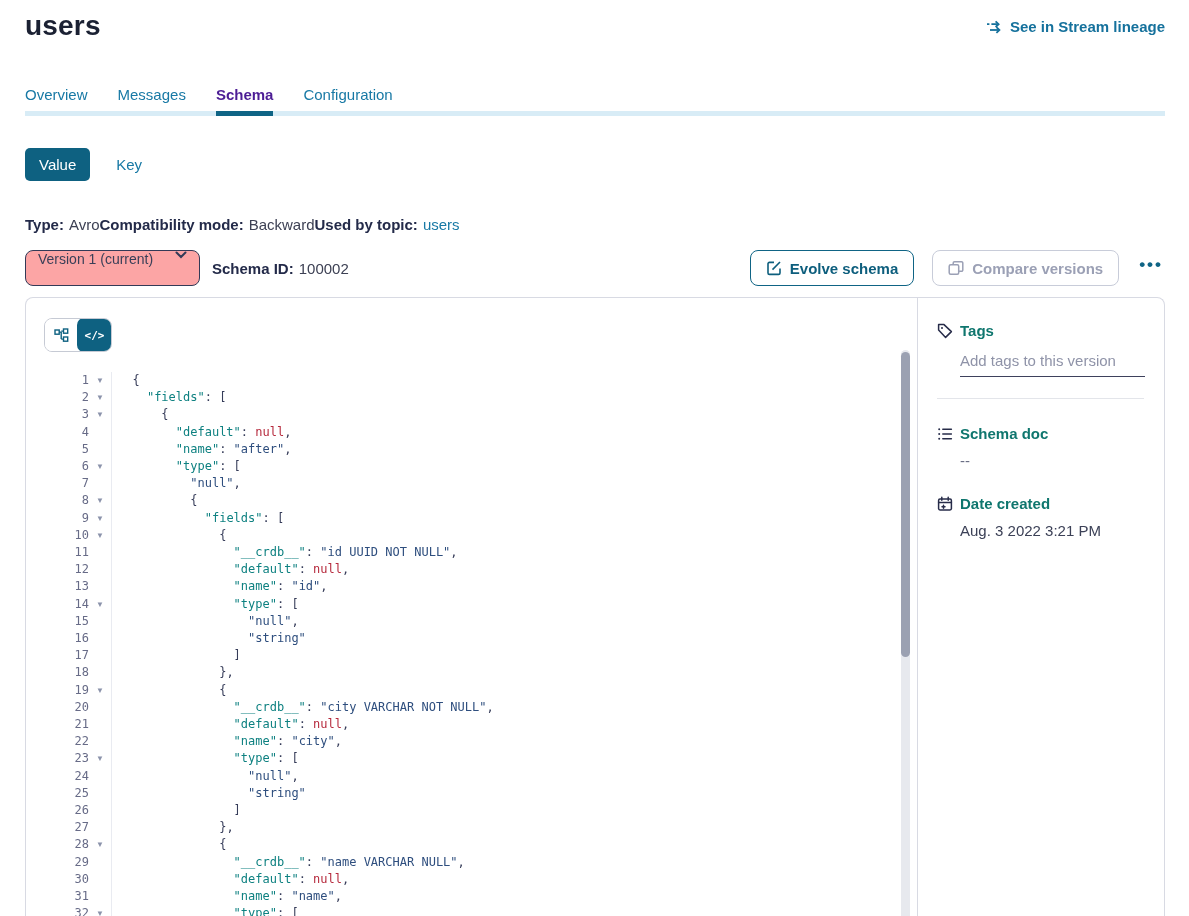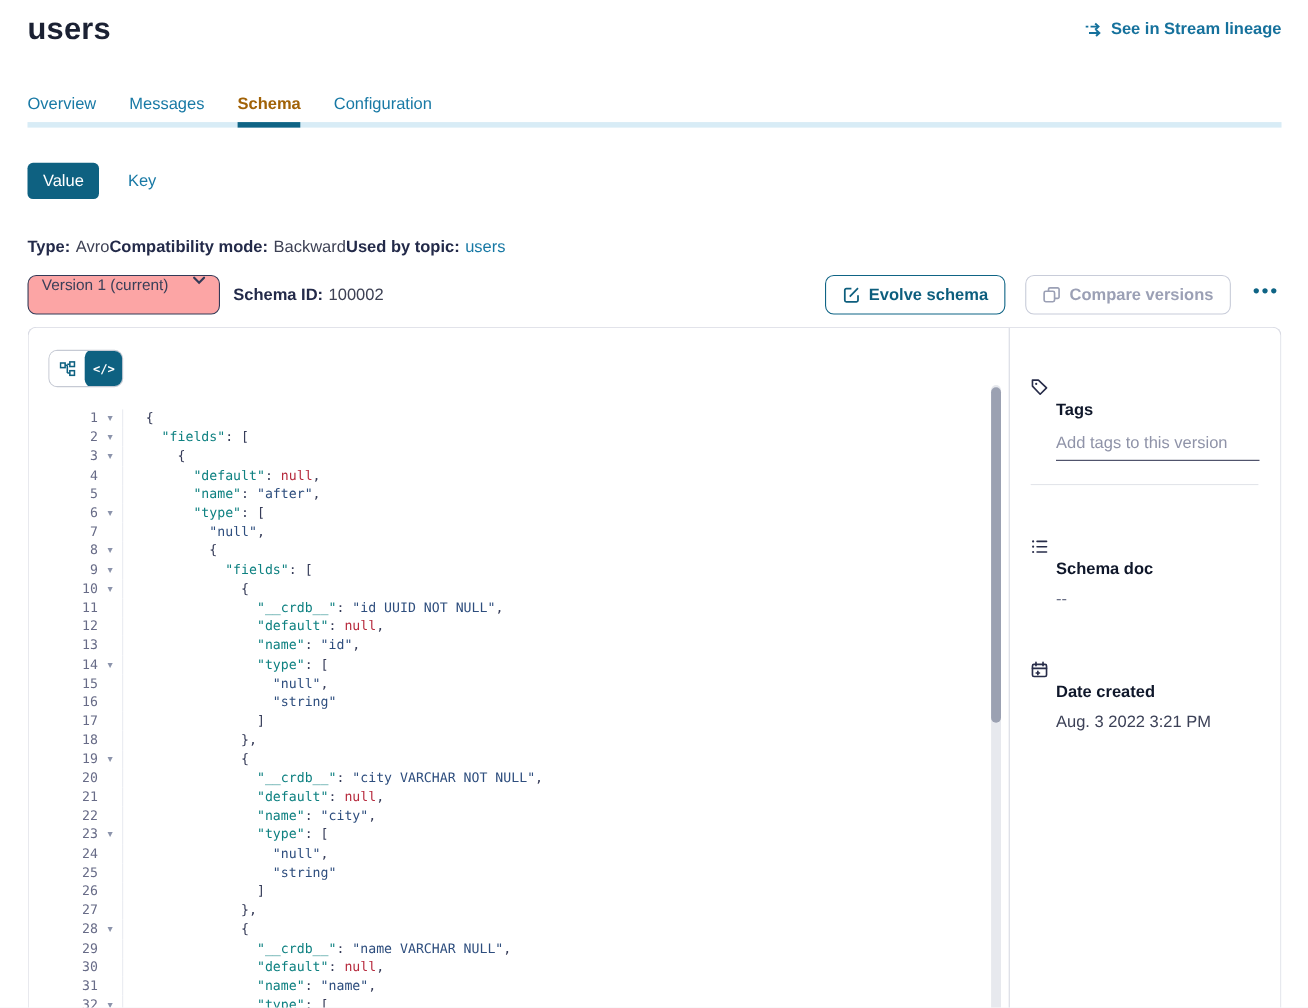--- a/index.html
+++ b/index.html
@@ -10,21 +10,21 @@
   
   .hdr { display: flex; justify-content: space-between; align-items: flex-start; padding-top: 10px; }
   .title { font-size: 28px; font-weight: 700; color: #1b2133; letter-spacing: .2px; }
   .lineage { display: inline-flex; align-items: center; gap: 7px; margin-top: 8px;
     color: #15719c; font-size: 15px; font-weight: 600; cursor: pointer; }
 
   
   .tabs { display: flex; gap: 30px; margin-top: 44px; position: relative; }
   .tabs::after { content: ""; position: absolute; left: 0; right: 0; bottom: 0; height: 5px; background: #d8ecf6; }
   .tab { font-size: 15px; color: #1879a5; padding-bottom: 13px; position: relative; cursor: pointer; }
-  .tab.active { color: #a16207; font-weight: 600; }
+  .tab.active { color: #4c1d95; font-weight: 600; }
   .tab.active::after { content: ""; position: absolute; left: 0; right: 0; bottom: 0; height: 5px; background: #0f6485; z-index: 1; }
 
   
   .vk { display: flex; align-items: center; gap: 26px; margin-top: 32px; }
   .btn-value { background: #0e6181; color: #fff; font-size: 15px; padding: 8px 14px; border-radius: 5px;
     border: none; cursor: pointer; font-family: inherit; text-align: right; }
   .link-key { color: #1879a5; font-size: 15px; cursor: pointer; }
 
   
   .meta { display: flex; margin-top: 35px; font-size: 15px; }
@@ -70,21 +70,21 @@
   .t-k { color: #0e8181; }
   .t-s { color: #2e4e7e; }
   .t-x { color: #b62a3d; }
 
   .sb-track { position: absolute; right: 7px; top: 52px; bottom: 0; width: 9px; background: #e7e9ee; border-radius: 5px; }
   .sb-thumb { position: absolute; top: 2px; left: 0; width: 9px; height: 305px; background: #9ba1b2; border-radius: 5px; cursor: grab; }
 
   
   .sidebar { width: 247px; flex: none; border-left: 1px solid #d8dae3; padding: 24px 20px 0 19px; }
   .sec-hd { display: flex; align-items: center; gap: 7px; }
-  .sec-hd .sec-title { font-size: 15px; font-weight: 700; color: #0f172a; margin-top: 42px; }
+  .sec-hd .sec-title { font-size: 15px; font-weight: 700; color: #0f766e; }
   .sec-body { margin-left: 23px; }
   .tags-input { display: block; width: 185px; border: none; border-bottom: 1.5px solid #3e415c; background: transparent;
     font-size: 15px; color: #3d4154; padding: 0 0 7px 0; margin-top: 13px; outline: none; font-family: inherit; }
   .tags-input::placeholder { color: #8f93a8; }
   .divider { height: 1px; background: #e3e5ea; margin-top: 21px; }
   .sec { margin-top: 26px; }
   .sec-val { font-size: 15px; color: #3c4157; margin-top: 10px; }
   .sec-val.dim { color: #6a6f85; }
 
   .icon { flex: none; display: inline-flex; }

